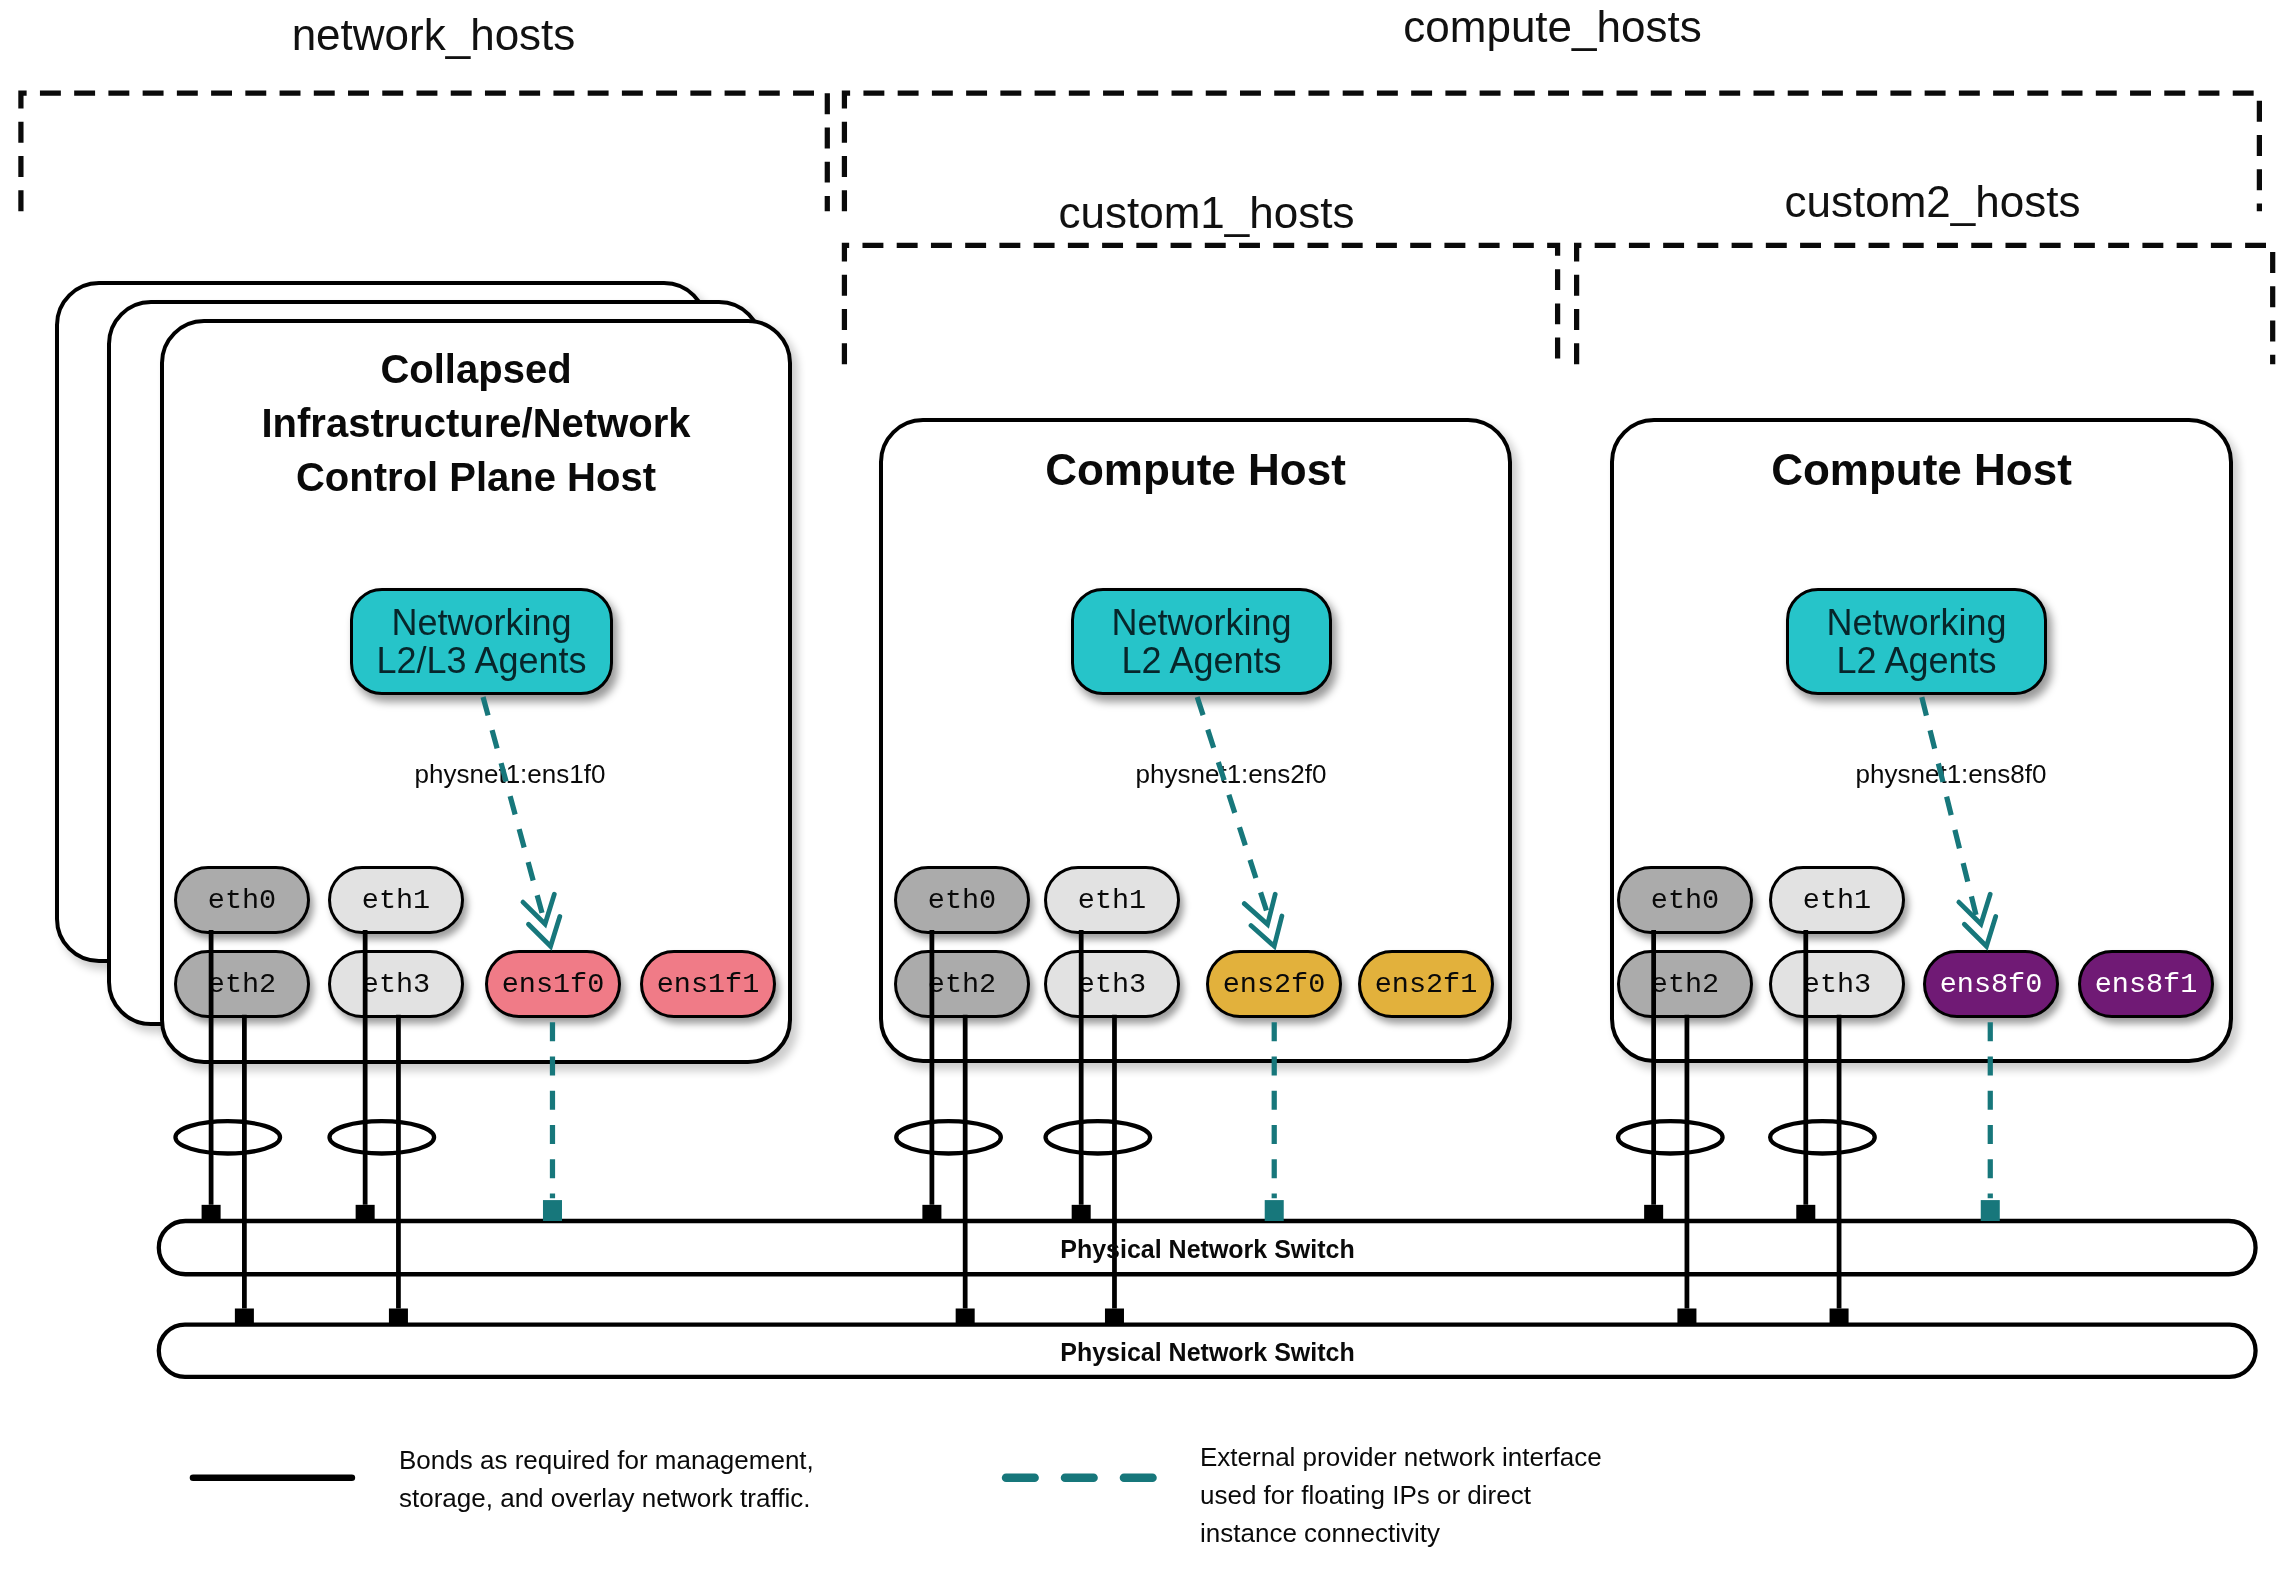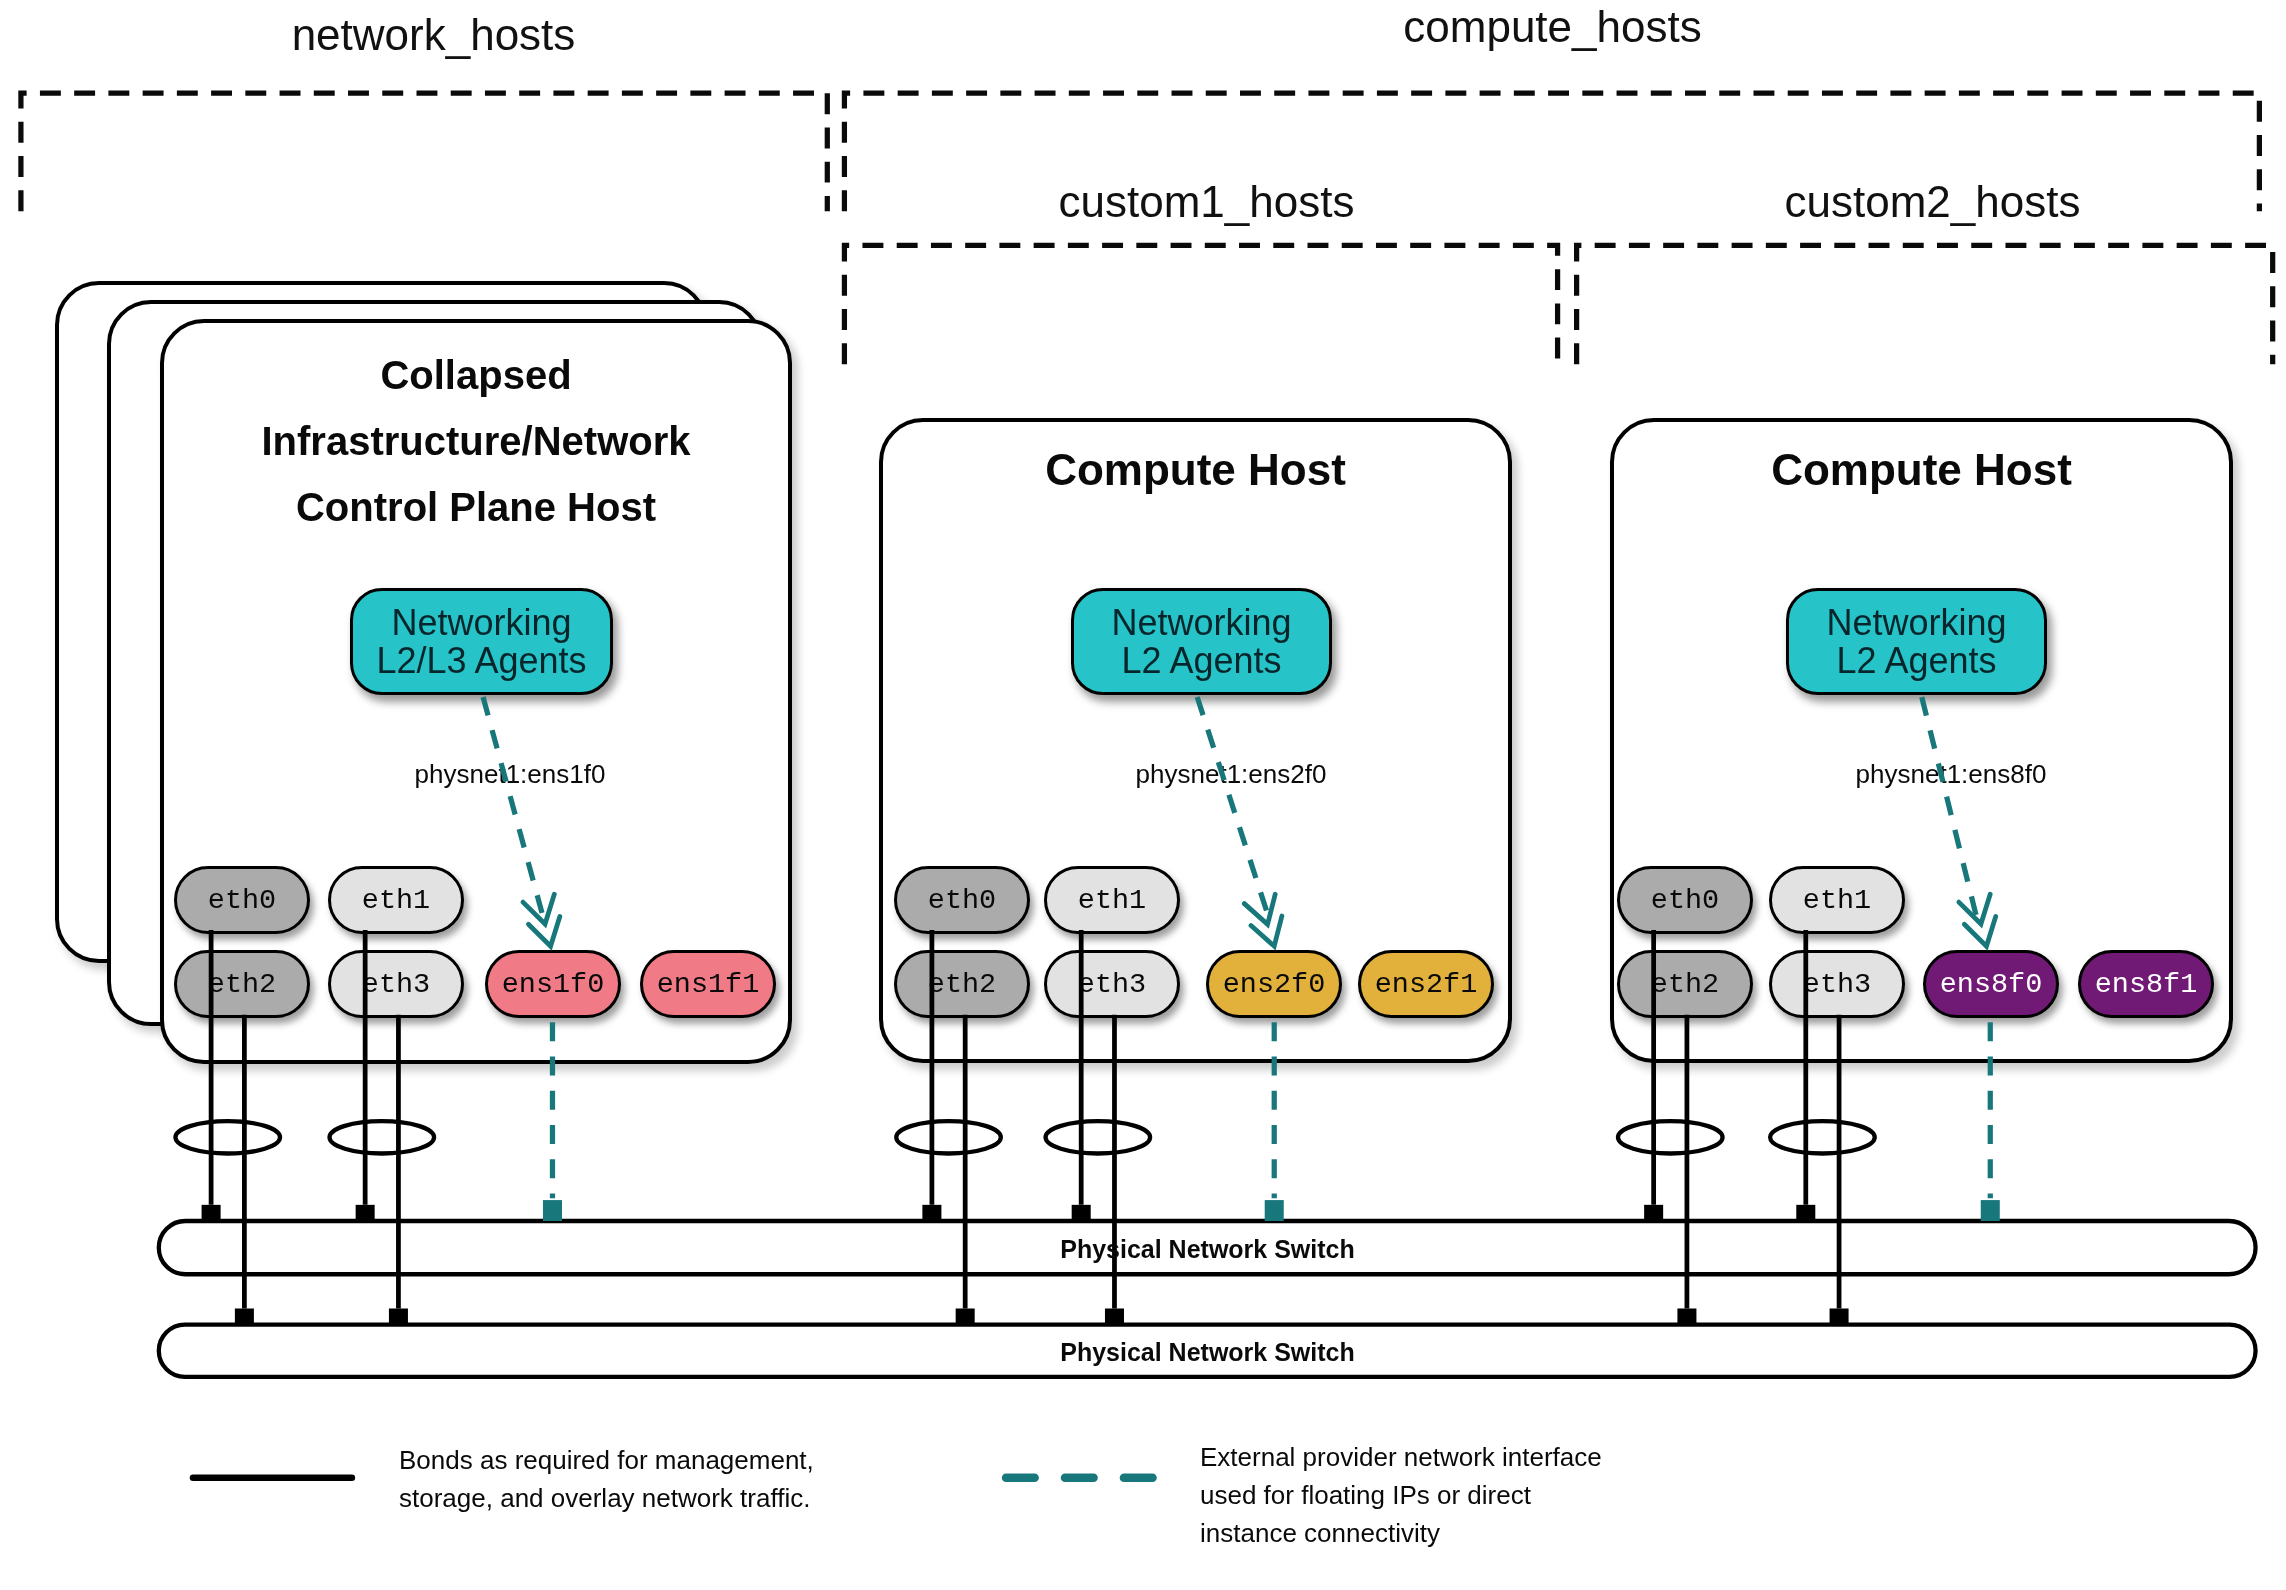--- a/index.html
+++ b/index.html
@@ -5,21 +5,21 @@
   html,body{margin:0;padding:0;background:#fff;}
   #stage{position:relative;width:2286px;height:1590px;background:#ffffff;
          font-family:"Liberation Sans","DejaVu Sans",sans-serif;color:#111;overflow:hidden;border-radius:16px;}
   
   .group-label{position:absolute;width:609px;text-align:center;font-size:44px;color:#111;}
   
   .hostbox{position:absolute;background:#fff;border:4.3px solid #000;border-radius:44px;
            box-sizing:border-box;box-shadow:5.7px 6.7px 8.6px rgba(0,0,0,0.20);}
   .host-title{position:absolute;font-weight:bold;text-align:center;white-space:pre-line;
               color:#0a0a0a;z-index:25;}
-  .title-3line{font-size:40px;line-height:66px;}
+  .title-3line{font-size:40px;line-height:54px;}
   .title-1line{font-size:44px;line-height:57px;}
   
   .agent{position:absolute;background:#26C4C9;border:3.8px solid #000;border-radius:32px;
          display:flex;align-items:center;justify-content:center;text-align:center;
          font-size:36px;line-height:38px;white-space:pre-line;color:#07262b;
          box-shadow:4.8px 6.7px 8.6px rgba(0,0,0,0.40);box-sizing:border-box;z-index:22;}
   
   .physnet{position:absolute;width:380px;text-align:center;font-size:26px;color:#0a0a0a;z-index:25;}
   
   .pill{position:absolute;width:136px;height:68px;border:3.8px solid #000;border-radius:34px;
@@ -38,21 +38,21 @@
                color:#0a0a0a;z-index:35;}
   .z1{z-index:1}.z2{z-index:2}.z3{z-index:3}
 </style>
 </head>
 <body>
 
 <div id="stage">
 
   <div class="group-label" style="left:129px;top:9.5px;">network_hosts</div>
   <div class="group-label" style="left:1248px;top:1.9px;">compute_hosts</div>
-  <div class="group-label" style="left:902px;top:177px;">custom1_hosts</div>
+  <div class="group-label" style="left:902px;top:188px;">custom1_hosts</div>
   <div class="group-label" style="left:1628px;top:177px;">custom2_hosts</div>
 
   <div class="hostbox z1" style="left:55px;top:281px;width:653px;height:682px;"></div>
   <div class="hostbox z2" style="left:107px;top:300px;width:656px;height:726px;"></div>
   <div class="hostbox z3" style="left:160px;top:319px;width:632px;height:745px;"></div>
 
   <div class="hostbox z3" style="left:879px;top:418px;width:633px;height:645px;"></div>
   <div class="hostbox z3" style="left:1610px;top:418px;width:623px;height:645px;"></div>
 
   <div class="host-title title-3line" style="left:160px;top:342px;width:632px;">Collapsed

